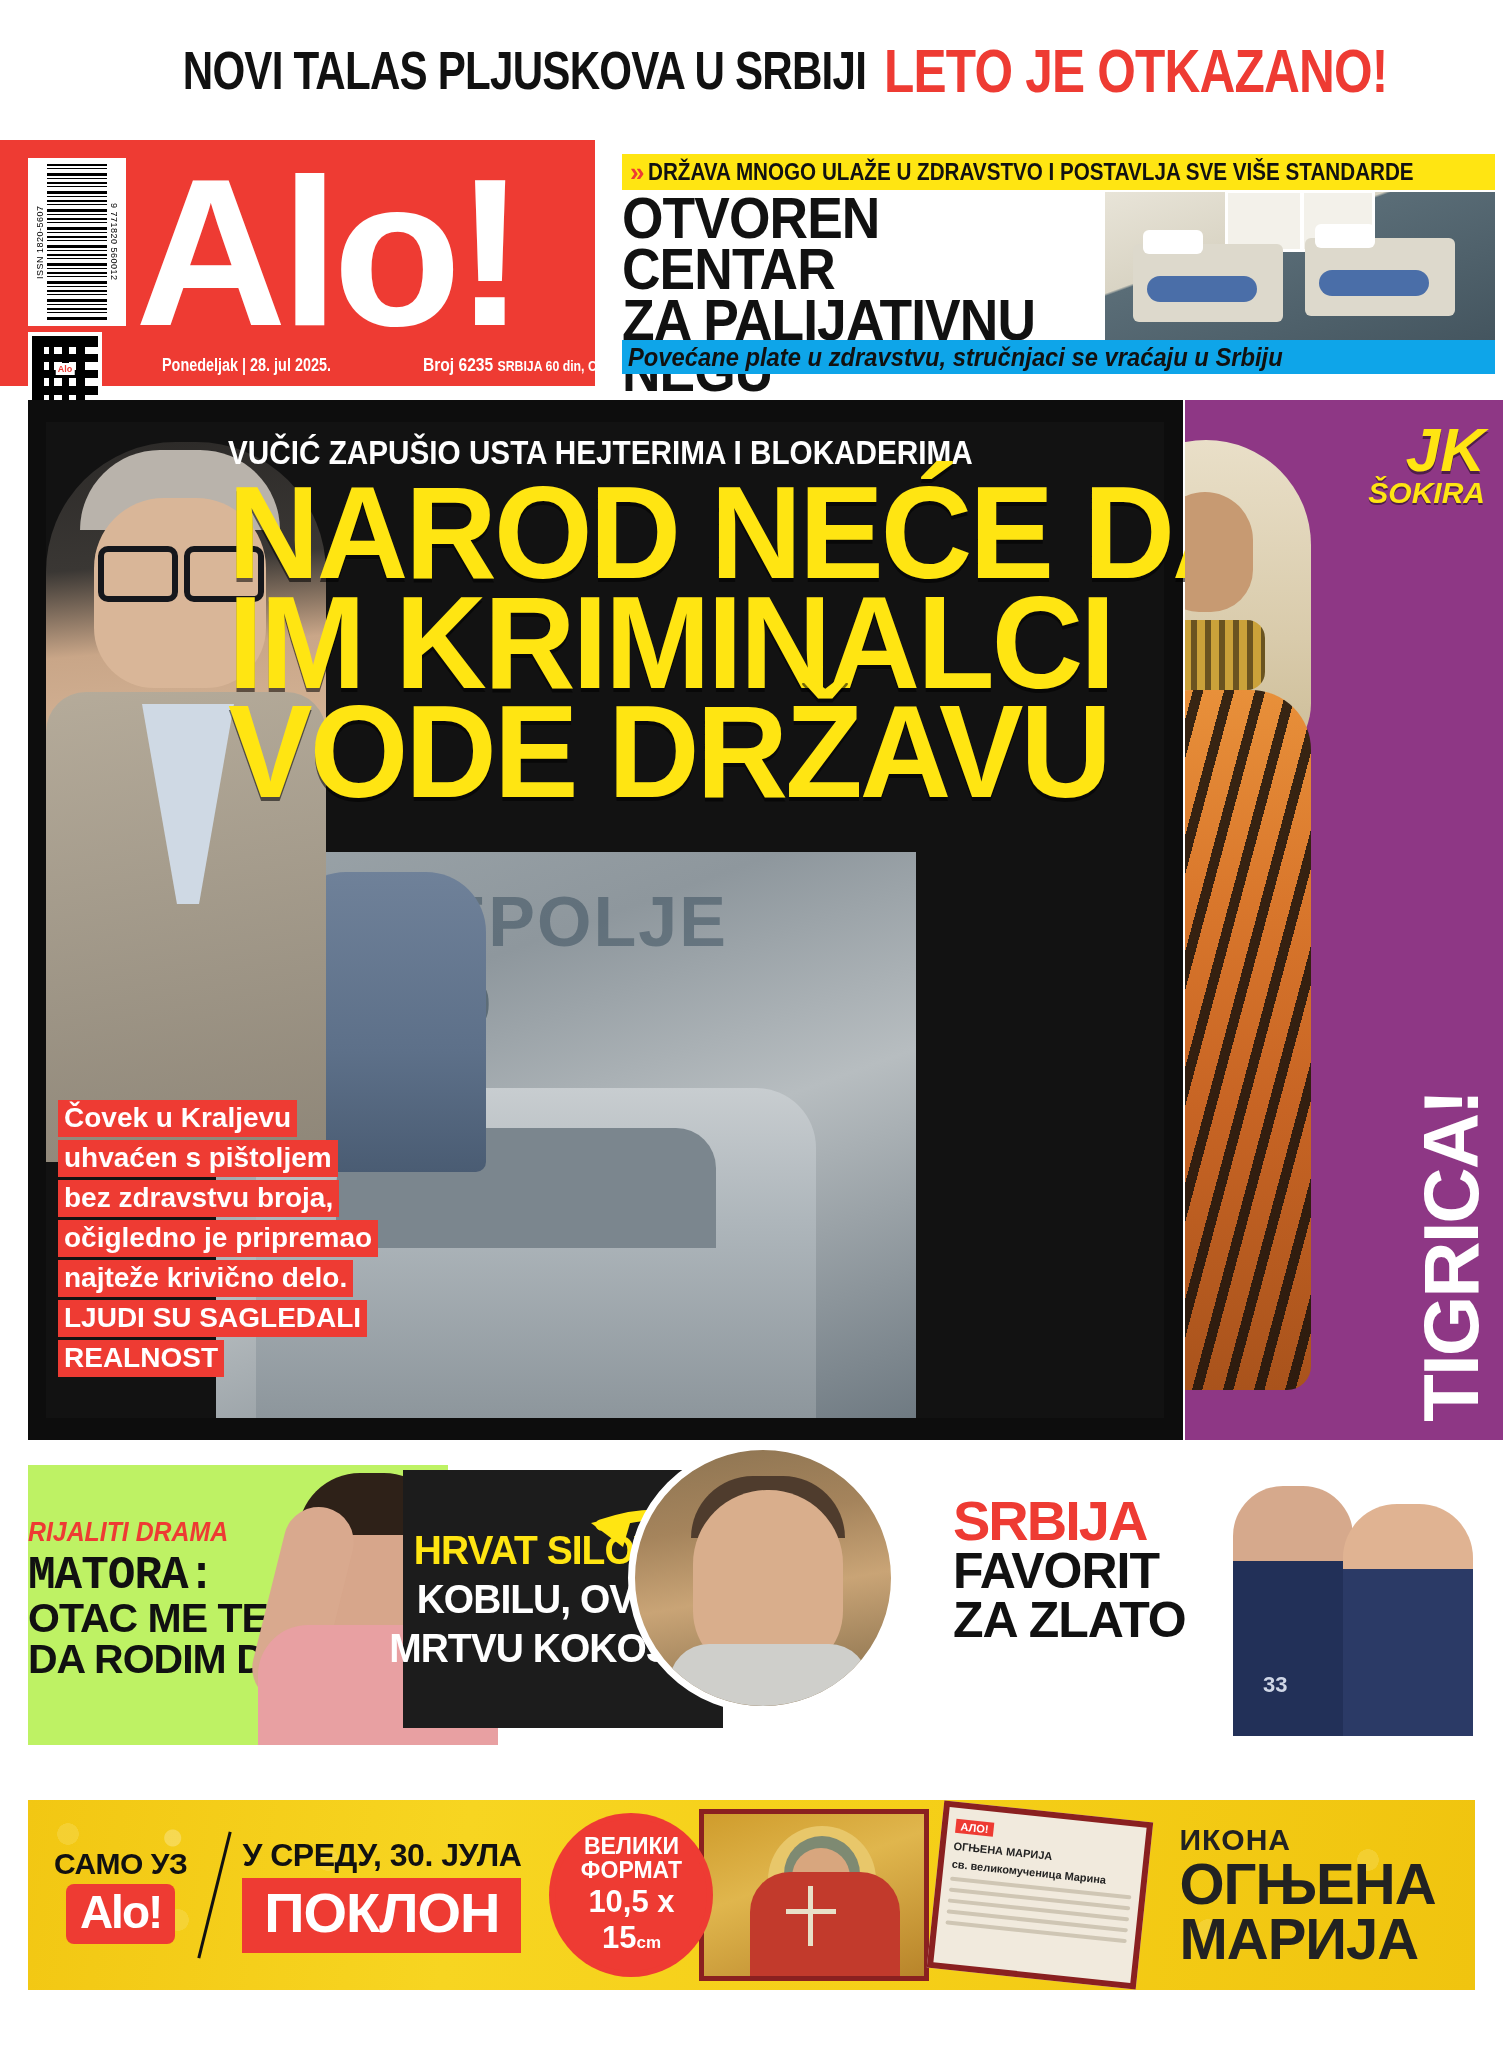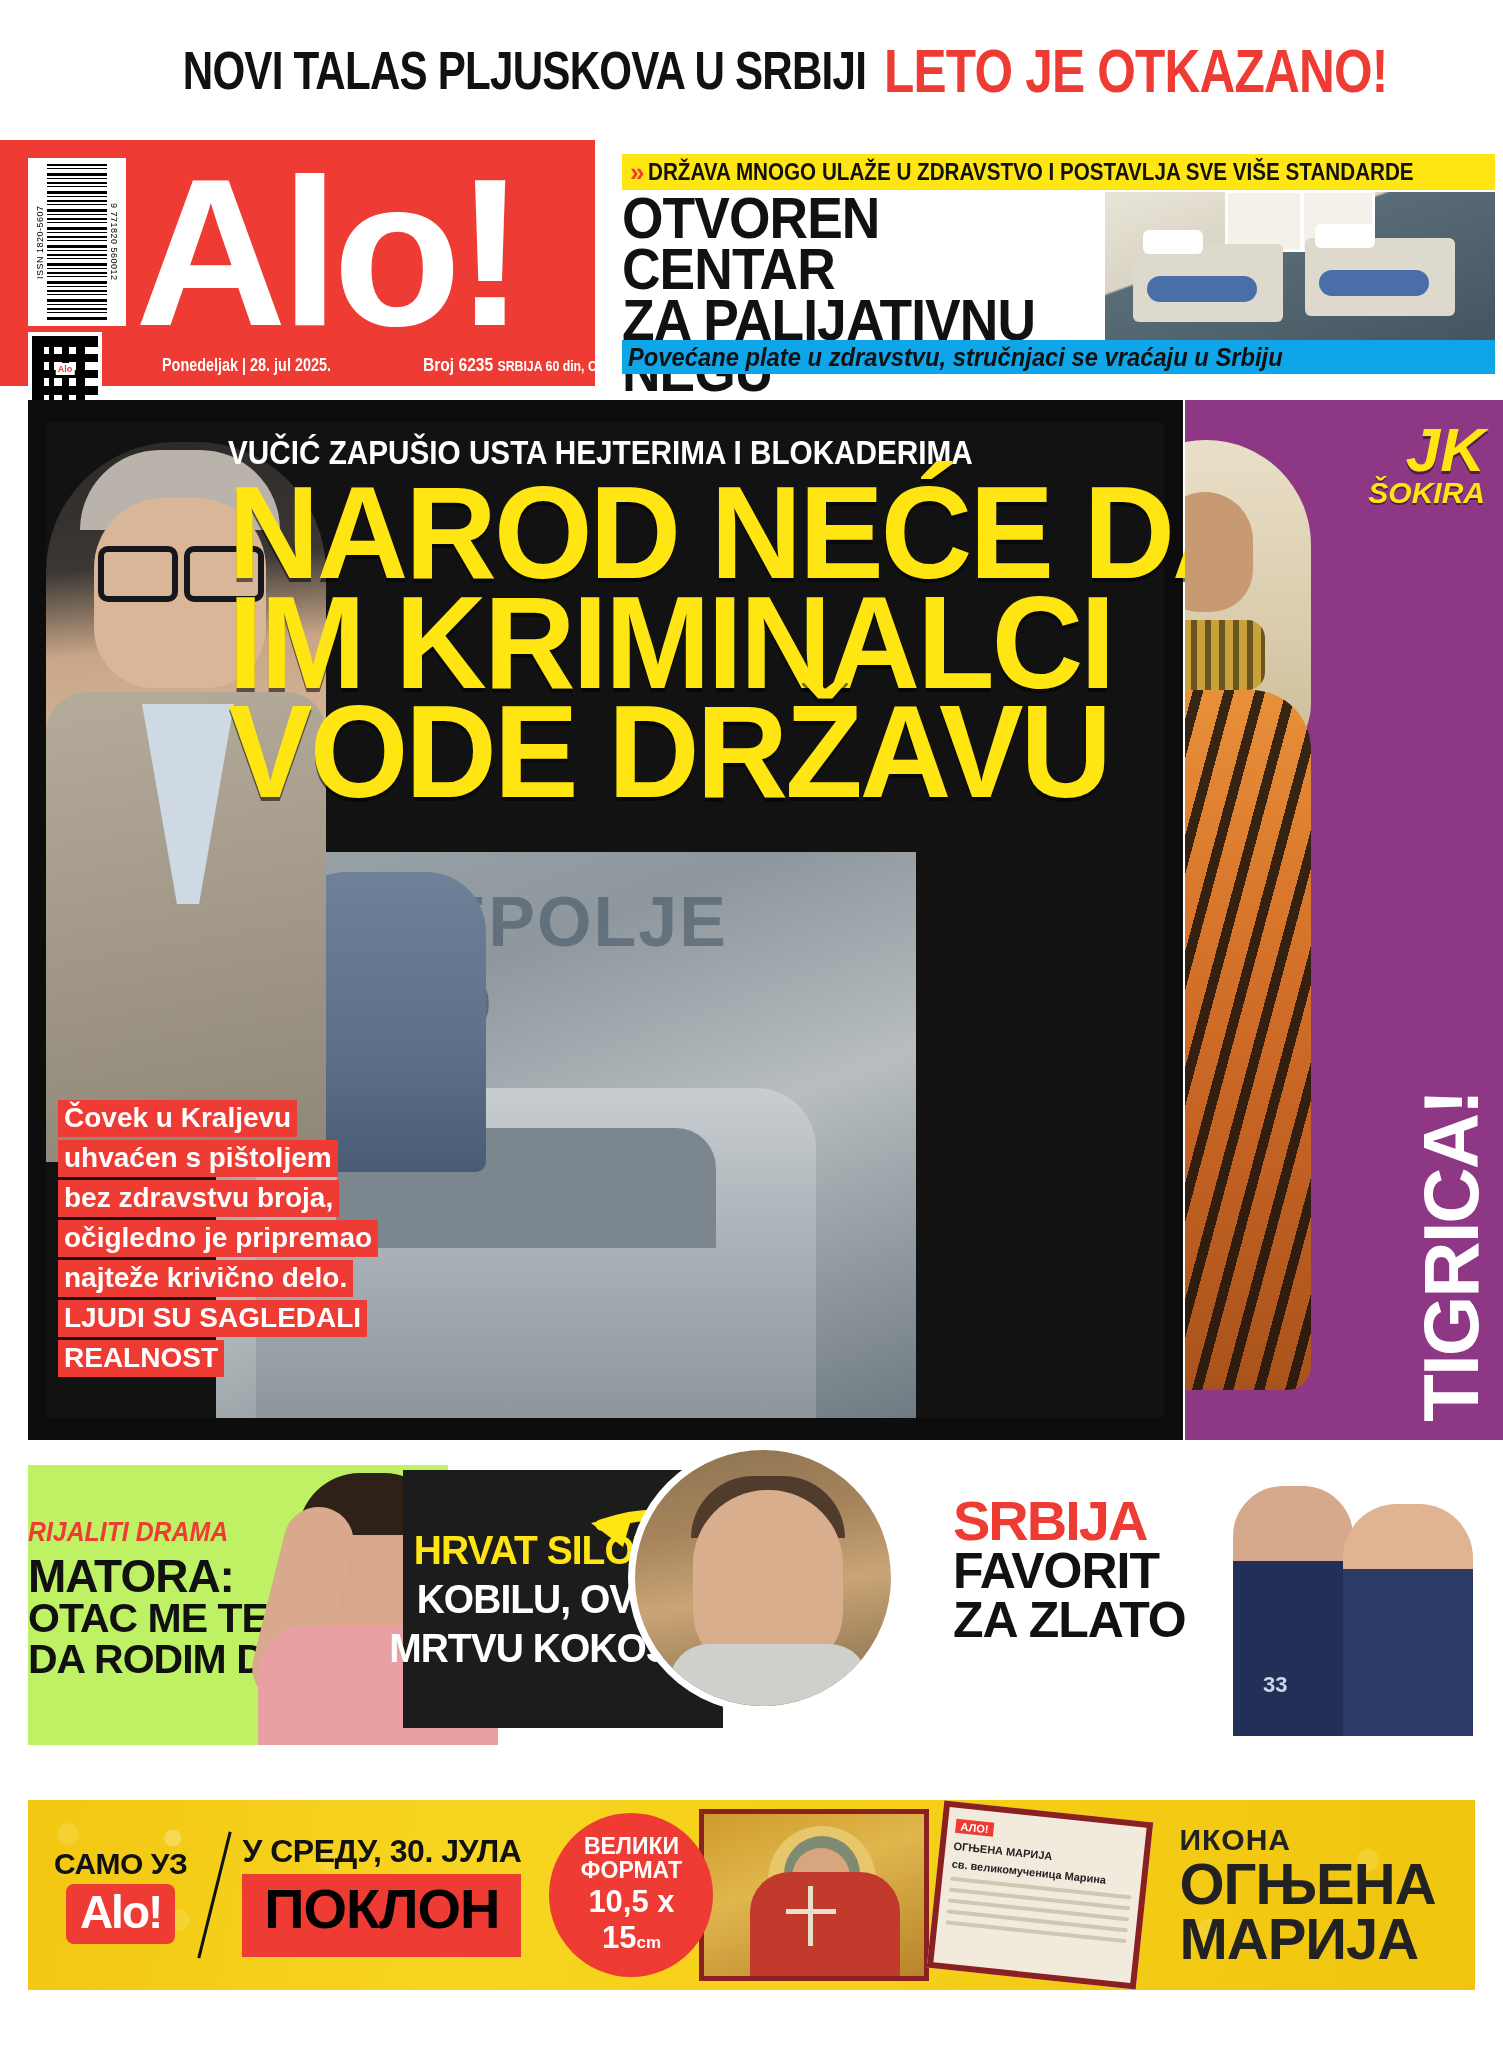--- a/index.html
+++ b/index.html
@@ -243,21 +243,21 @@
     position:absolute; left: 120px; top: 180px; width: 110px; height: 70px;
     background: repeating-linear-gradient(90deg,#caa23a 0 8px,#6a5420 8px 14px);
     border-radius: 18px;
   }
 
   
   .strip { position:absolute; left: 28px; top: 1448px; width: 1475px; height: 300px; }
 
   .s1 { position:absolute; left: 0; top: 17px; width: 420px; height: 280px; background:#bef264; }
   .s1 .kicker { color:#ee3b33; font-style: italic; font-weight:700; font-size: 27px; margin: 52px 0 6px; transform:scaleX(.92); transform-origin:left; }
-  .s1 .h1 { font-size: 46px; font-weight:700; color:#111; line-height:.96; letter-spacing:-1px; }
+  .s1 .h1 { font-size: 46px; font-weight:700; color:#111; line-height:.96; letter-spacing:-1px;font-family:Liberation Mono, monospace; }
   .s1 .h2 { font-size: 41px; font-weight:700; color:#111; line-height:1.0; letter-spacing:-1px; }
   .s1 .photo {
     position:absolute; right: -60px; top: 0; width: 260px; height: 280px; overflow:hidden;
   }
   .s1 .photo .head{position:absolute;left:48px;top:22px;width:150px;height:150px;background:#d7a68b;border-radius:70px;}
   .s1 .photo .hair{position:absolute;left:50px;top:8px;width:148px;height:62px;background:#2e2118;border-radius:74px 74px 0 0;}
   .s1 .photo .shirt{position:absolute;left:10px;bottom:0;width:240px;height:120px;background:#e8a0a2;border-radius:50px 50px 0 0;}
   .s1 .photo .arm{position:absolute;left:20px;top:40px;width:70px;height:200px;background:#d9a98e;border-radius:40px;transform:rotate(14deg);}
 
   .s2 {
@@ -300,22 +300,22 @@
   .pm-l { position:relative; margin-left: 26px; text-align:center; z-index:2;}
   .pm-l .s { font-size: 30px; font-weight:700; color:#111; letter-spacing:-.5px;}
   .pm-l .logo2 {
     background:#ee3b33; color:#fff; font-size: 46px; font-weight:700;
     padding: 1px 14px 5px; border-radius: 8px; margin-top: 3px; display:inline-block; letter-spacing:-2px;
   }
   .pm-sep { width: 3px; height: 130px; background:#111; transform: rotate(14deg); margin: 0 26px; z-index:2; position:relative;}
   .pm-m { position:relative; text-align:center; z-index:2;}
   .pm-m .d { font-size: 32px; font-weight:700; color:#111; letter-spacing:-.5px;}
   .pm-m .g {
-    background:#ee3b33; color:#000000; font-size: 56px; font-weight:700;
-    padding: 2px 22px 16px; display:inline-block; margin-top: 4px; letter-spacing:-1px;text-align:center;
+    background:#ee3b33; color:#ffffff; font-size: 56px; font-weight:700;
+    padding: 2px 22px 8px; display:inline-block; margin-top: 4px; letter-spacing:-1px;text-align:center;
   }
   .badge {
     position:relative; z-index:3; margin-left: 34px;
     width: 152px; height: 152px; border-radius: 50%;
     background:#ee3b33; color:#fff; display:flex; flex-direction:column;
     align-items:center; justify-content:center; text-align:center;
     box-shadow: 0 0 0 6px #ee3b33;
   }
   .badge .b1{font-size:23px;font-weight:700;line-height:1.05;}
   .badge .b2{font-size:31px;font-weight:700;margin-top:2px;}

